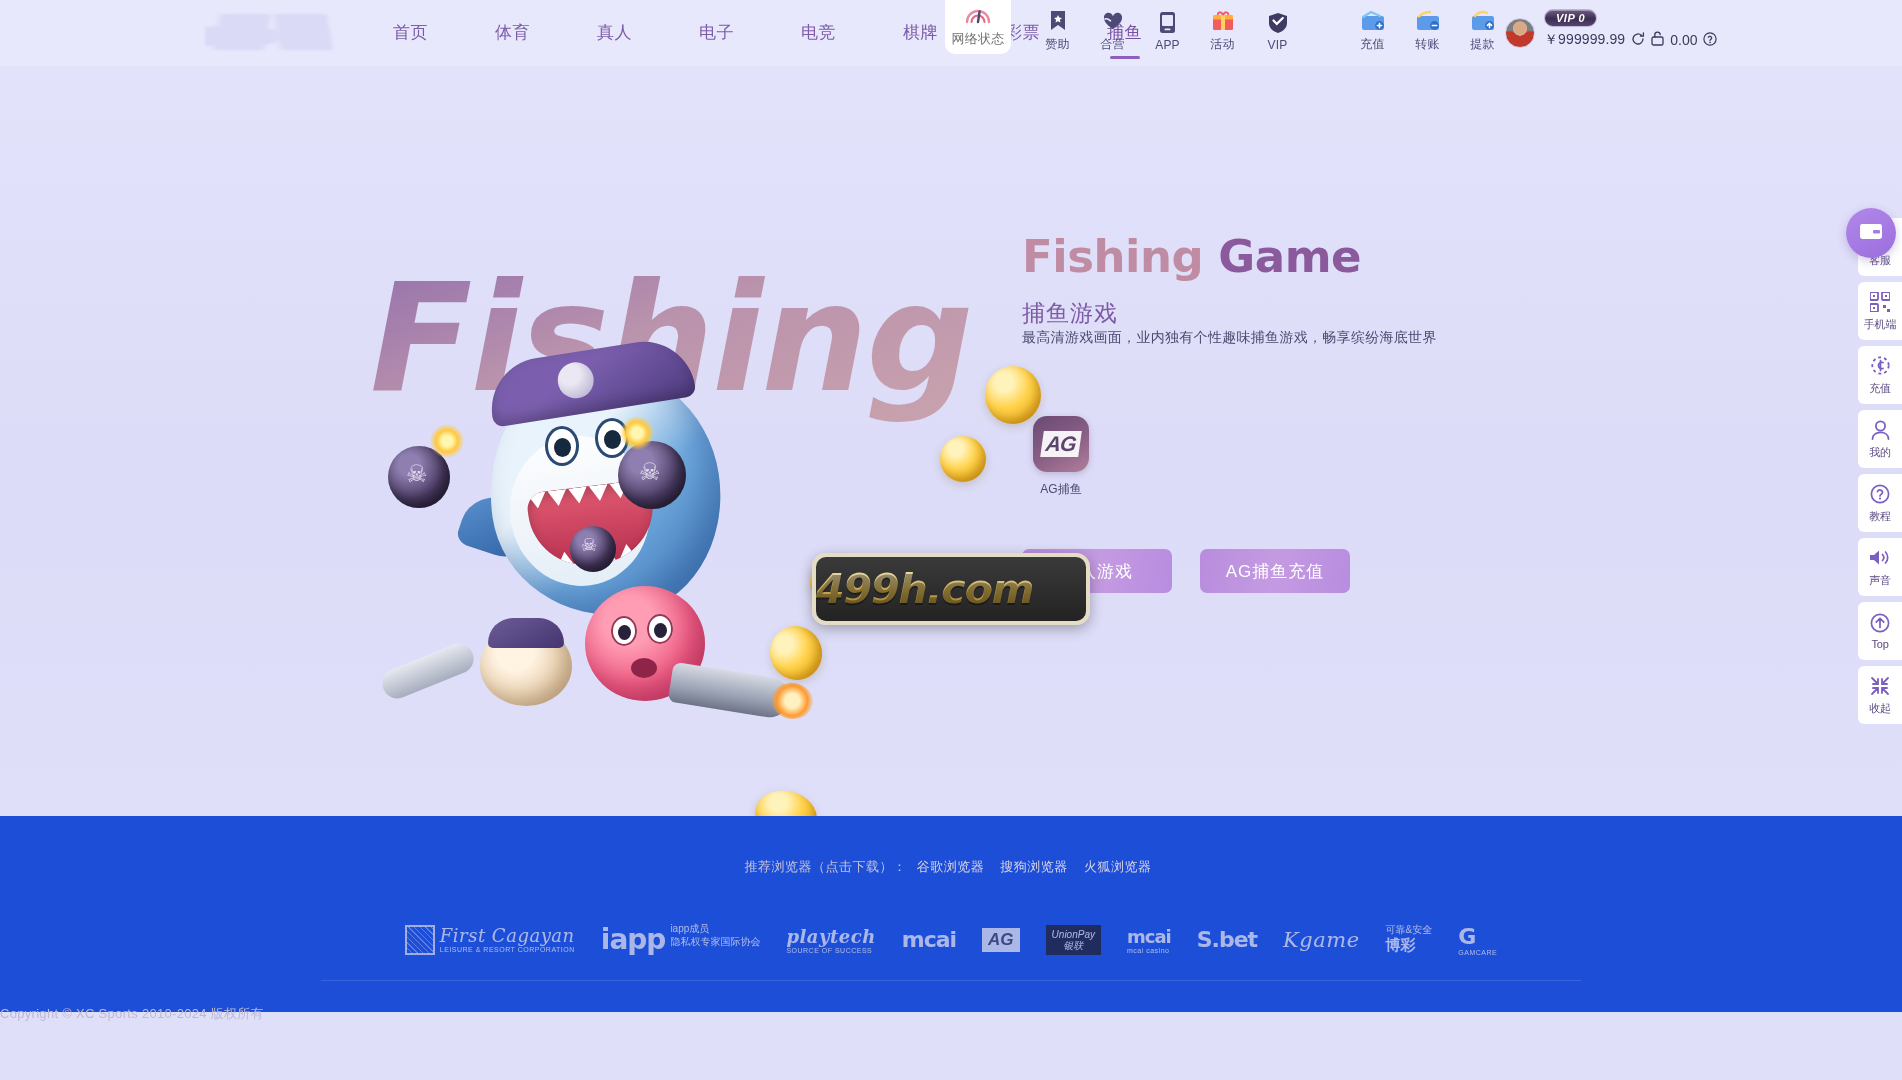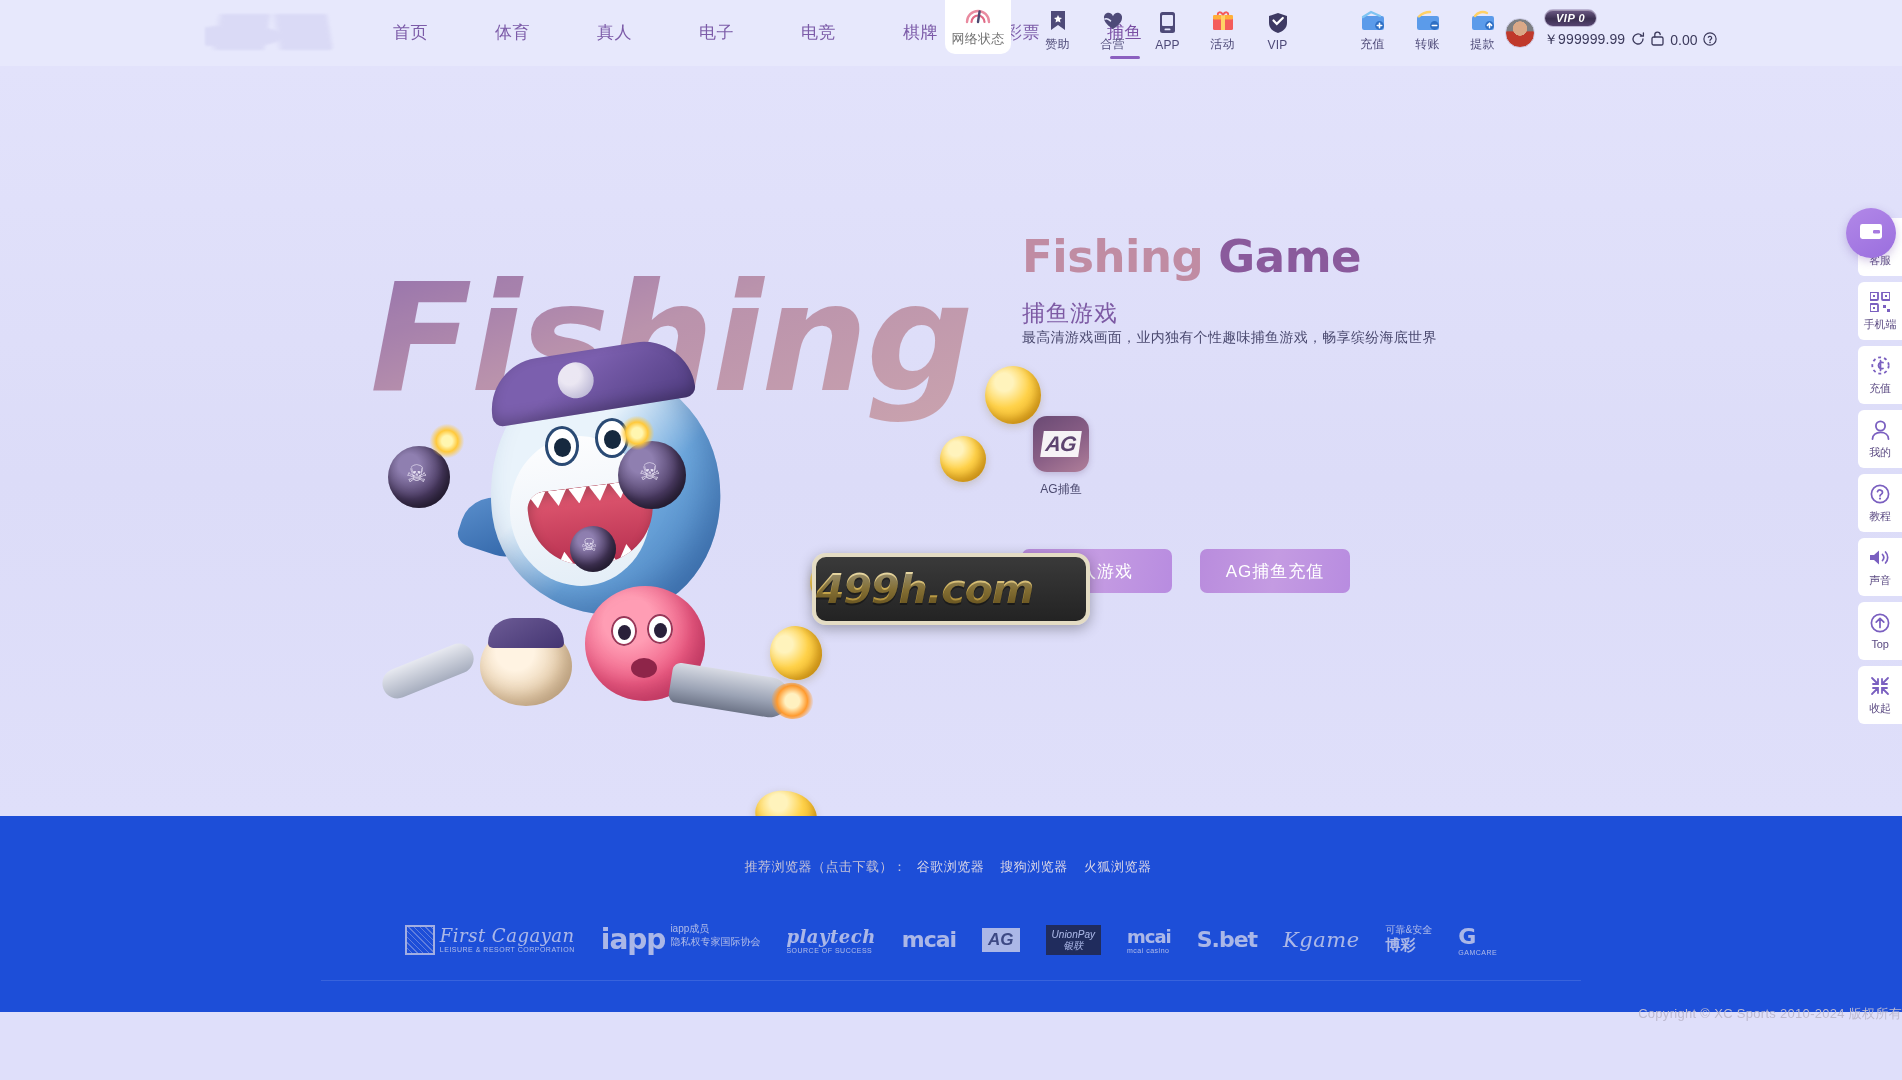--- a/index.html
+++ b/index.html
@@ -334,21 +334,21 @@
               background: repeating-linear-gradient(45deg, transparent 0 3px, rgba(214,211,230,.5) 3px 4px); }
   .logo .script { font-family: "DejaVu Serif", serif; font-style: italic; font-size: 18px; letter-spacing: .5px; }
   .logo .tiny { font-size: 7px; letter-spacing: .5px; display: block; }
   .logo .heavy { font-family: "DejaVu Sans", sans-serif; font-weight: bold; font-size: 28px; letter-spacing: -1px; }
   .logo .cn2 { font-size: 10px; line-height: 1.25; }
   .logo .badge { background: #e2e0ee; color: #4a4865; font-style: italic; font-weight: bold;
                  font-size: 17px; padding: 2px 6px; }
   .logo .dark { background: #22202e; color: #e2e0ee; font-size: 10px; font-weight: normal;
                 font-style: italic; padding: 4px 6px; line-height: 1.1; text-align:center; }
   .divider { width: 1260px; height: 1px; background: rgba(255,255,255,.12); margin: 24px auto 0; }
-  .copyright { text-align: right; margin-top: 24px; font-size: 13px; color: #bdbad0; letter-spacing: .3px; }
+  .copyright { text-align: left; margin-top: 24px; font-size: 13px; color: #bdbad0; letter-spacing: .3px; }
 </style>
 </head>
 <body>
 
 <div class="header">
   <div class="brand-logo"></div>
 
   <nav class="nav">
     <div class="nav-item">首页</div>
     <div class="nav-item">体育</div>

